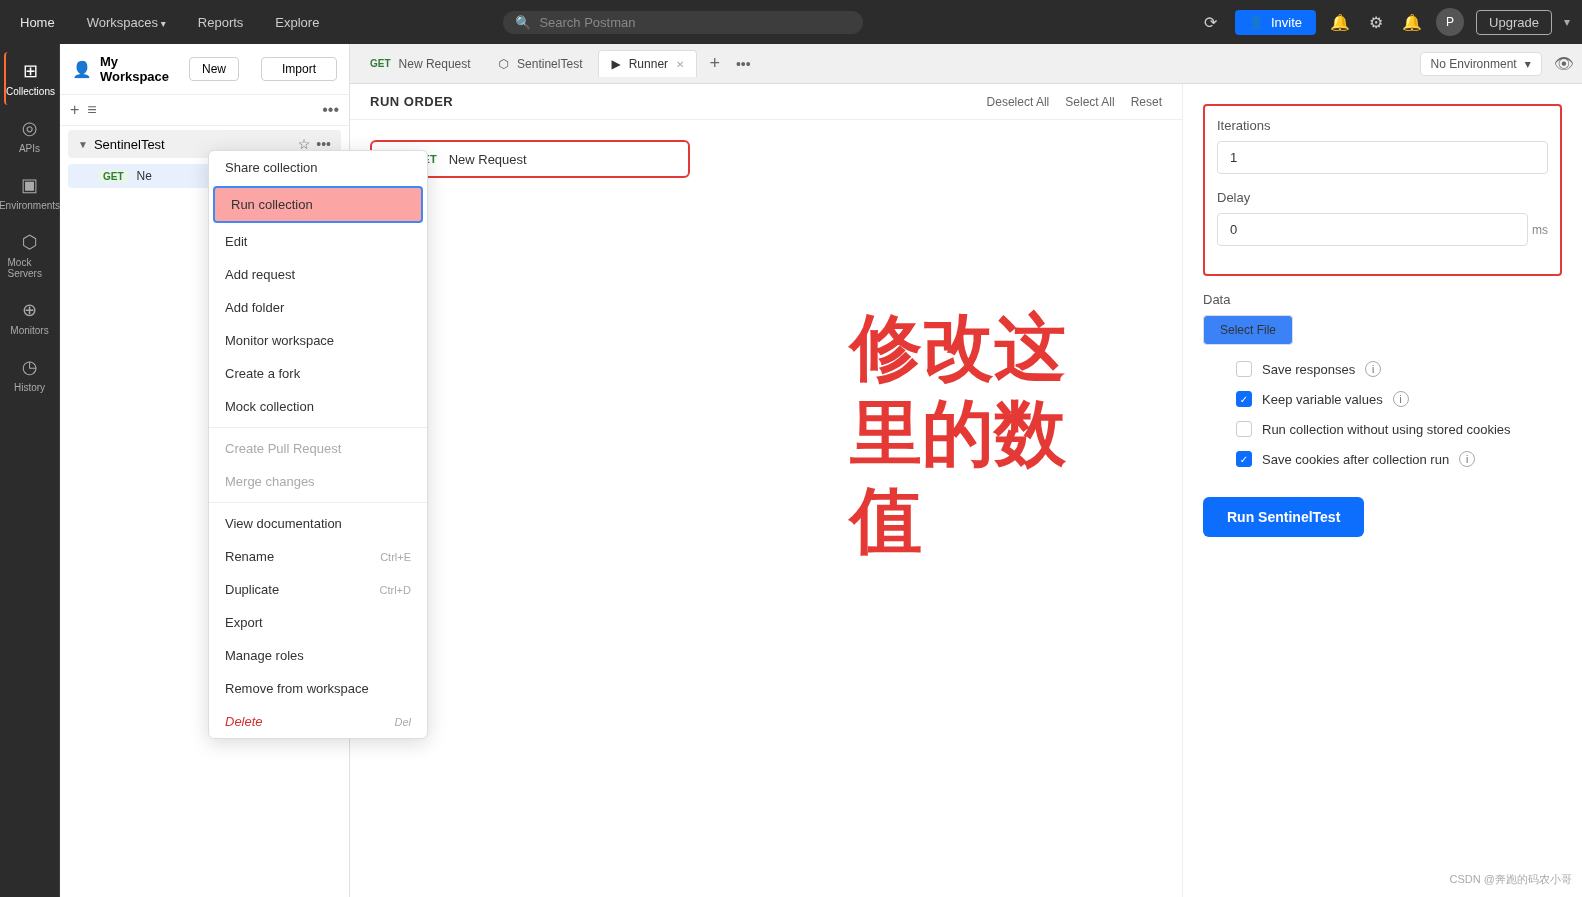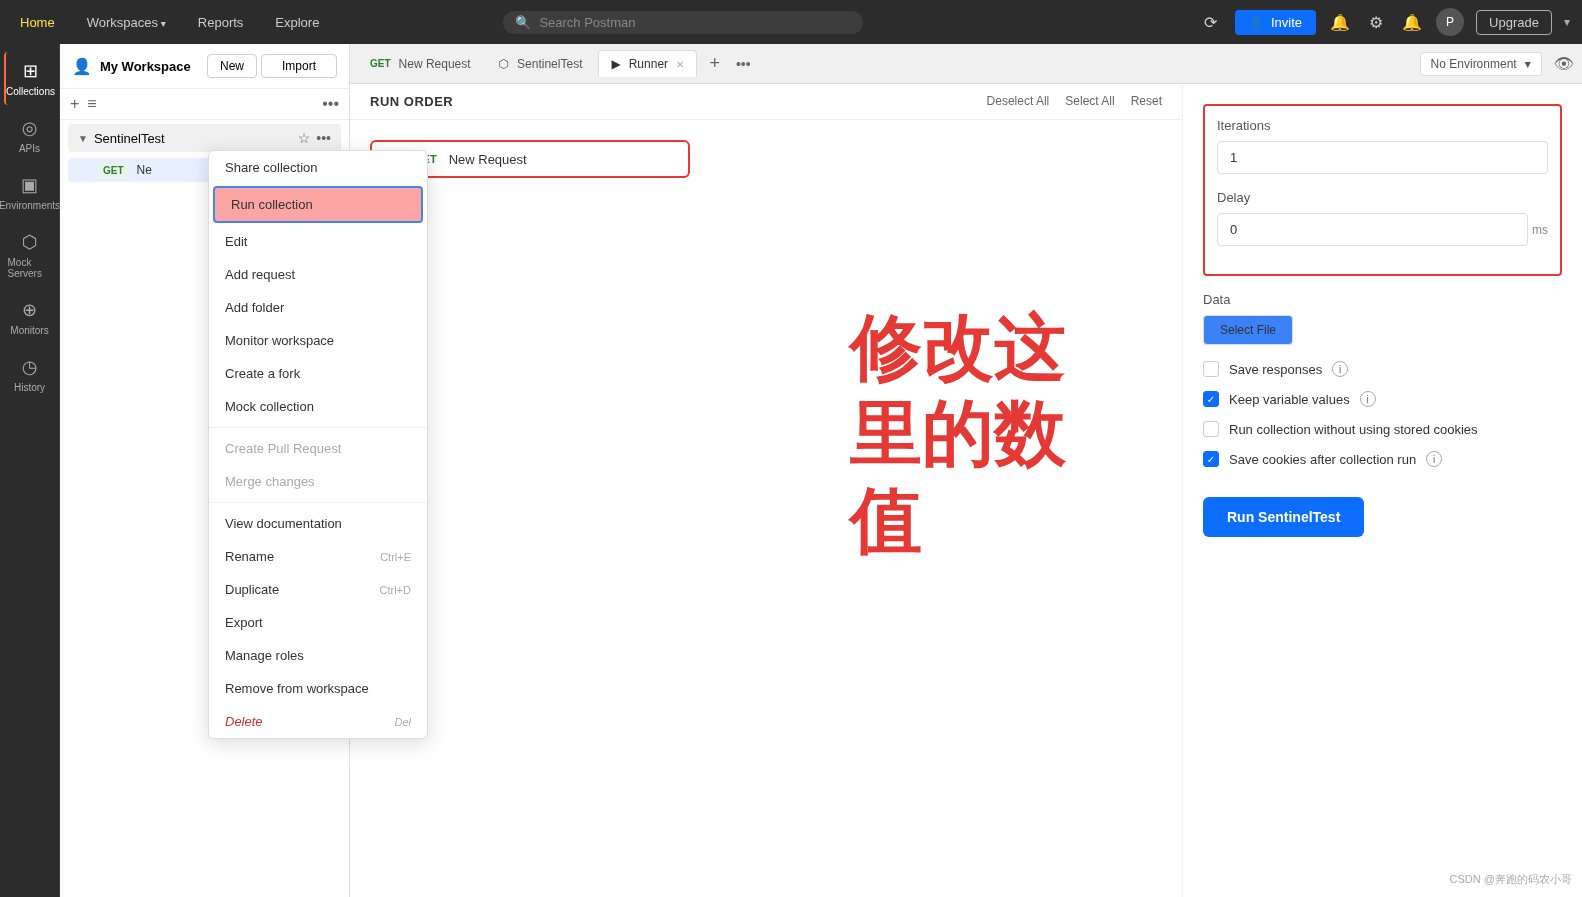--- a/index.html
+++ b/index.html
@@ -14,21 +14,21 @@
       padding: 0 12px;
       gap: 16px;
     }
     .nav-item {
       color: #ccc;
       font-size: 13px;
       cursor: pointer;
       padding: 4px 8px;
       border-radius: 4px;
     }
-    .nav-item.active { color: #fde047; }
+    .nav-item.active { color: #e5e5e5; }
     .nav-item.has-arrow::after { content: ' ▾'; font-size: 10px; }
     .search-bar {
       flex: 1;
       max-width: 360px;
       margin: 0 auto;
       background: #3d3d3d;
       border-radius: 20px;
       display: flex;
       align-items: center;
       padding: 4px 12px;
@@ -133,21 +133,21 @@
       background: #fff;
       border-bottom: 1px solid #eee;
     }
     .workspace-name {
       font-size: 13px;
       font-weight: 600;
       flex: 1;
     }
     .sidebar-actions {
       display: flex;
-      gap: 4px;
+      gap: 22px;
       border-radius: 10px;
     }
     .new-btn {
       background: #fff;
       border: 1px solid #d0d0d0;
       border-radius: 4px;
       padding: 4px 12px;
       font-size: 12px;
       cursor: pointer;
       font-weight: 500;
@@ -288,21 +288,21 @@
       flex: 1;
       background: #fff;
       display: flex;
       flex-direction: column;
       overflow: hidden;
     }
 
     
     .runner-header {
       display: flex;
-      align-items: flex-start;
+      align-items: flex-end;
       padding: 10px 20px;
       border-bottom: 1px solid #eee;
       gap: 4px;
     }
     .runner-title {
       font-size: 13px;
       font-weight: 700;
       color: #333;
       letter-spacing: 0.5px;
     }
@@ -680,21 +680,21 @@
             </div>
           </div>
         </div>
 
         <div class="settings-group">
           <div class="settings-label">Data</div>
           <button class="select-file-btn">Select File</button>
         </div>
 
         
-        <div style="margin-top:16px;">
+        <div style="margin-top:16px;margin-left:33px;">
 
           <div class="checkbox-row">
             <div class="checkbox-custom"></div>
             <span>Save responses</span>
             <div class="info-icon">i</div>
           </div>
 
           <div class="checkbox-row">
             <div class="checkbox-custom checked">✓</div>
             <span>Keep variable values</span>

